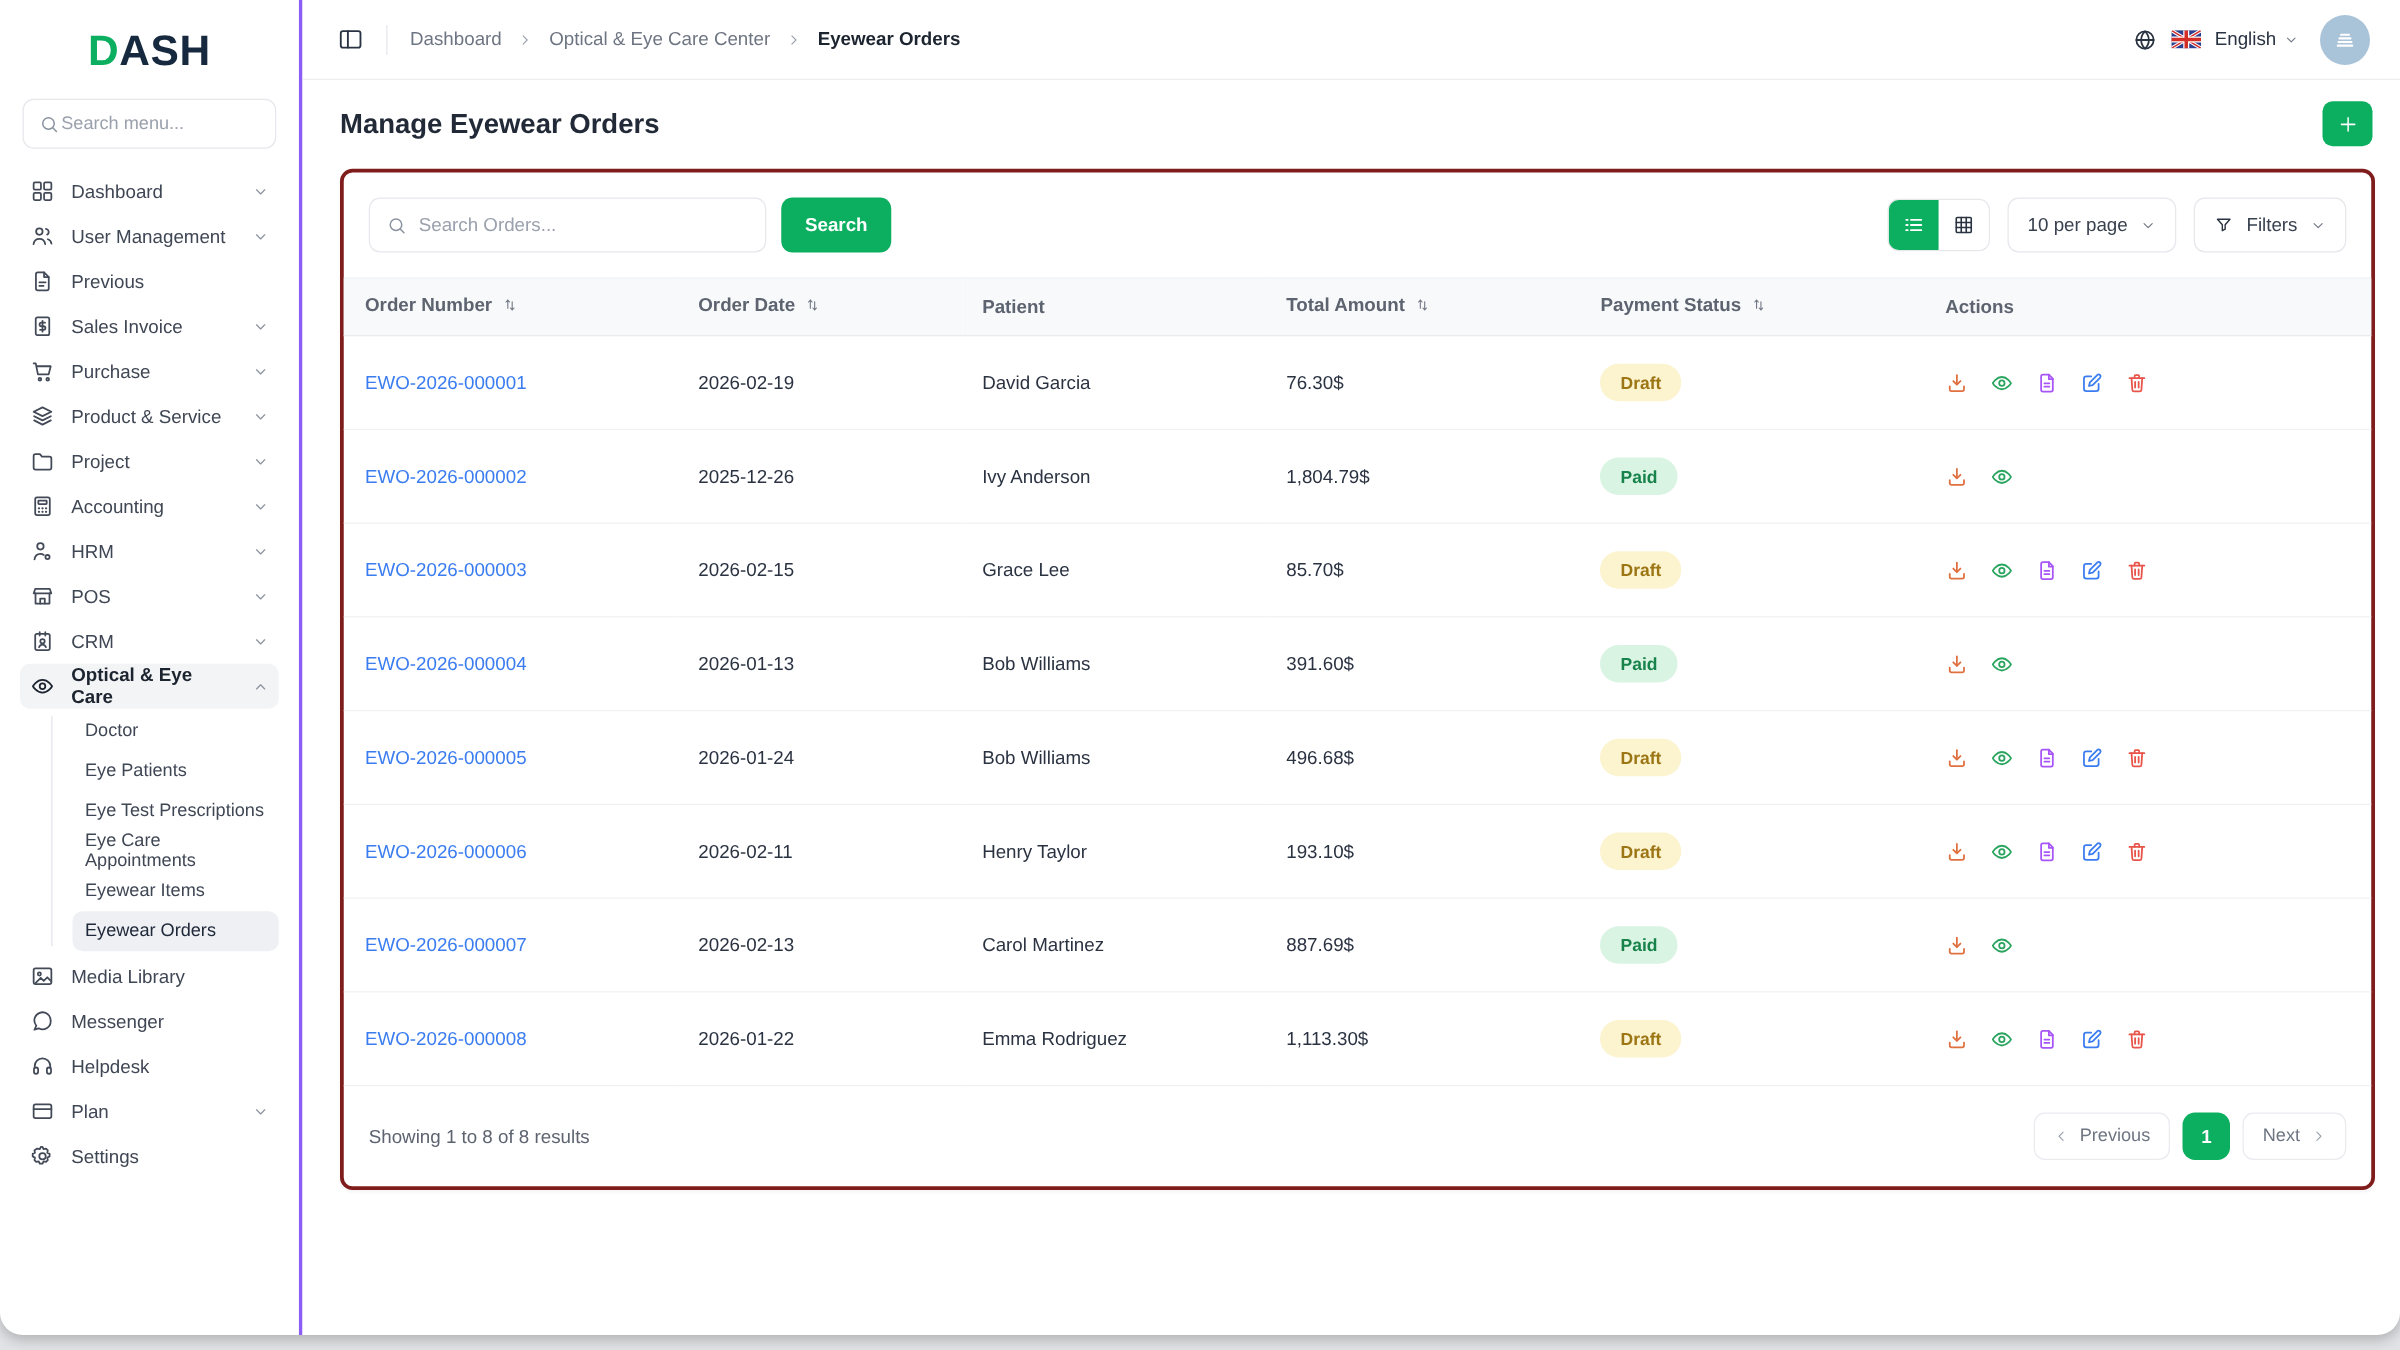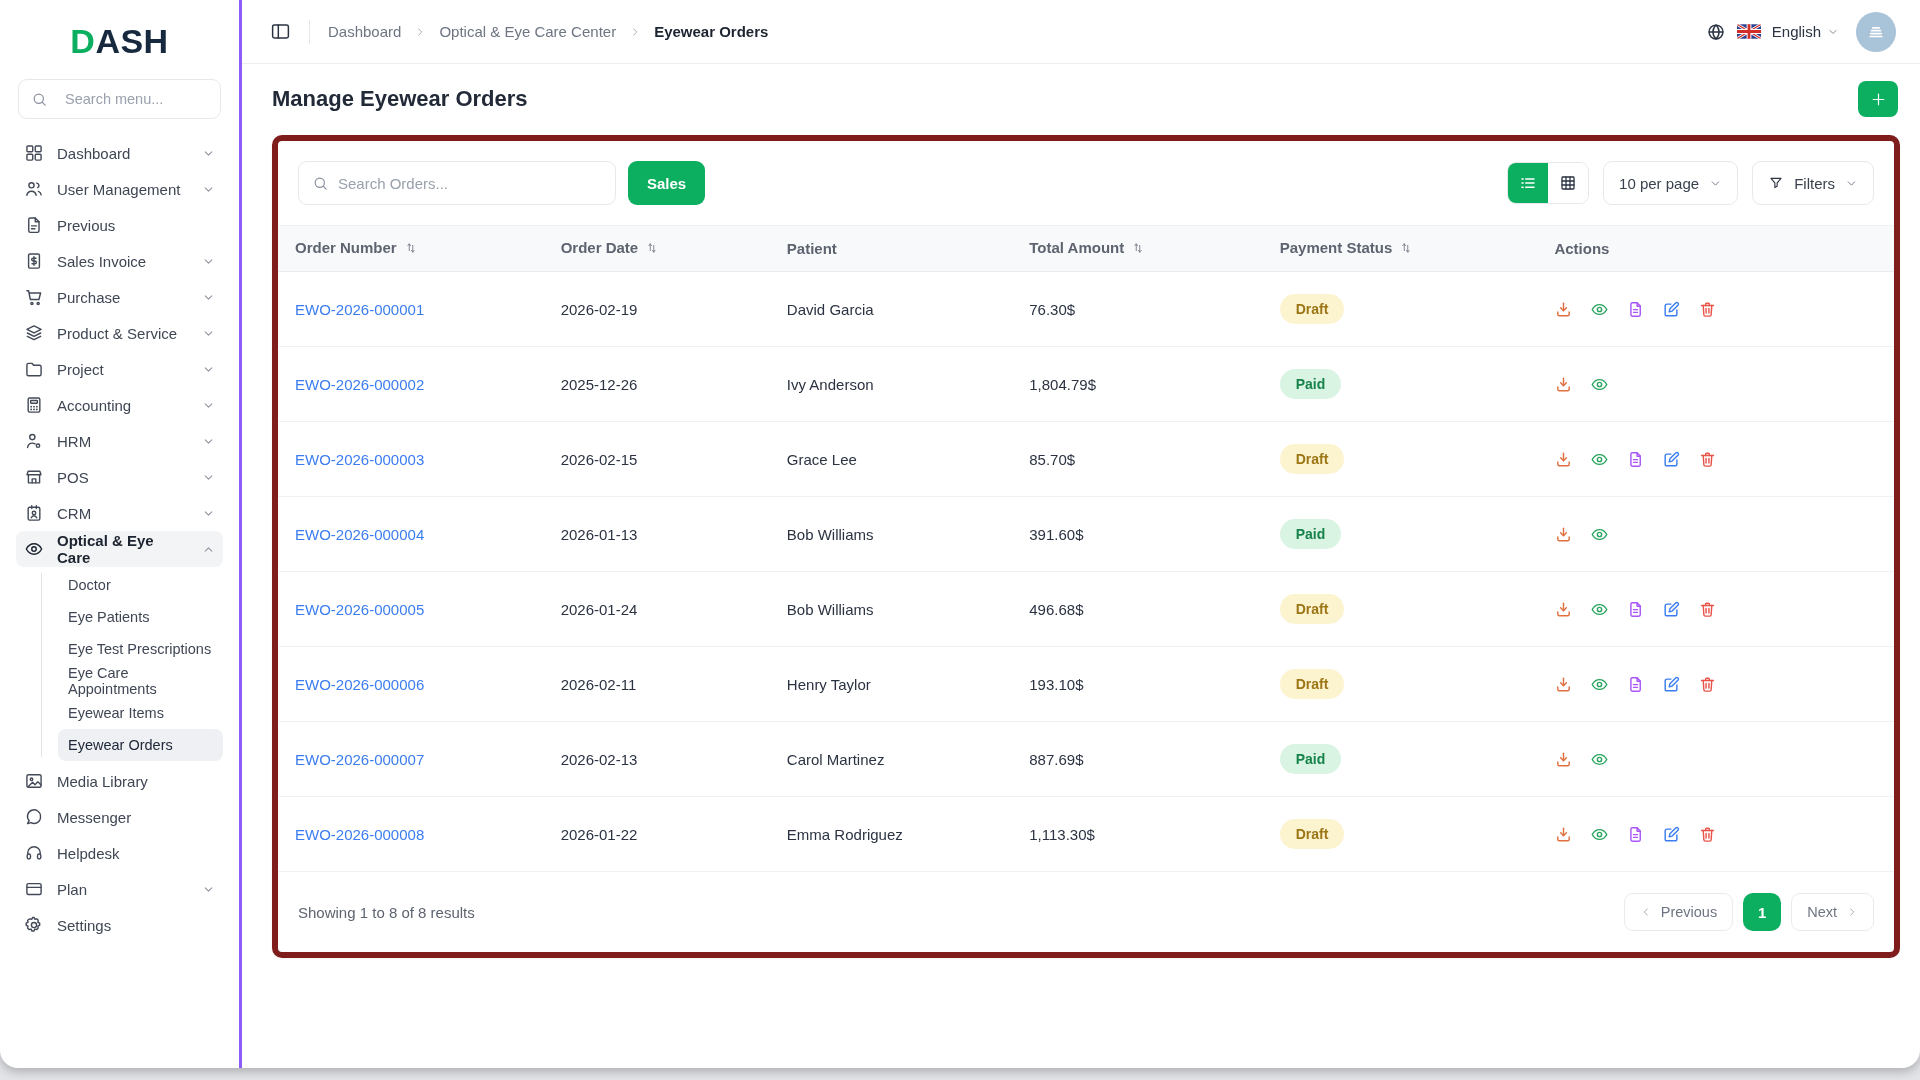--- a/index.html
+++ b/index.html
@@ -24,21 +24,21 @@
     width:242px; flex:0 0 242px;
     border-right:3px solid #8b5cf6;
     padding:16px 16px 20px;
     border-radius:0 0 0 18px;
     overflow:hidden;
   }
   .logo { text-align:center; font-size:34px; font-weight:800; letter-spacing:.5px; padding:6px 0 2px; }
   .logo .lg-d   { color:var(--primary-green,#0CAF60); }
   .logo .lg-rest{ color:#17293e; }
   .menu-search {
-    display:flex; align-items:center; gap:17px;
+    display:flex; align-items:center; gap:1px;
     border:1px solid #e6e8ec; border-radius:9px;
     padding:0 12px; height:40px; margin:16px 2px 16px;
     color:#8a919e;
   }
   .menu-search svg { width:17px; height:17px; }
   .menu-search input { border:0; outline:0; width:100%; font-size:14.5px; font-family:inherit; color:#333; background:transparent; }
   .menu-search input::placeholder { color:#9aa1ac; }
 
   .nav-item {
     display:flex; align-items:center; gap:13px;
@@ -96,21 +96,21 @@
   .add-btn {
     margin-left:auto; width:40px; height:36px;
     background:var(--primary-green,#0CAF60);
     border:0; border-radius:8px; color:#fff;
     display:flex; align-items:center; justify-content:center; cursor:pointer;
   }
   .add-btn svg { width:17px; height:17px; }
 
   .card {
     margin:4px 20px 0 30px;
-    border:6px solid #7f1d1d; border-radius:10px;
+    border:3px solid #7f1d1d; border-radius:10px;
     box-shadow:0 1px 3px rgba(16,24,40,.05);
     background:#fff;
   }
   .toolbar { display:flex; align-items:center; padding:20px; }
   .order-search {
     display:flex; align-items:center; gap:9px;
     width:318px; height:44px;
     border:1px solid #e6e8ec; border-radius:9px;
     padding:0 13px; color:#8a919e;
   }
@@ -506,21 +506,21 @@
       <div class="toolbar">
         <div class="order-search">
           <span>
               <svg viewBox="0 0 24 24" fill="none" stroke="currentColor" stroke-width="1.7" stroke-linecap="round" stroke-linejoin="round">
                 <circle cx="11" cy="11" r="6.5"></circle>
                 <path d="M15.8 15.8L20 20"></path>
               </svg>
             </span>
           <input type="text" placeholder="Search Orders..." style="">
         </div>
-        <button class="search-btn">Sales</button>
+        <button class="search-btn">Search</button>
         <div class="toolbar-right">
           <div class="view-toggle">
             <button class="vt-btn active">
                 <span>
                   <svg viewBox="0 0 24 24" fill="none" stroke="currentColor" stroke-width="2" stroke-linecap="round" stroke-linejoin="round">
                     <path d="M4 6.5h1.5M4 12h1.5M4 17.5h1.5M9 6.5h11M9 12h11M9 17.5h11"></path>
                   </svg>
                 </span>
               </button>
             <button class="vt-btn">

